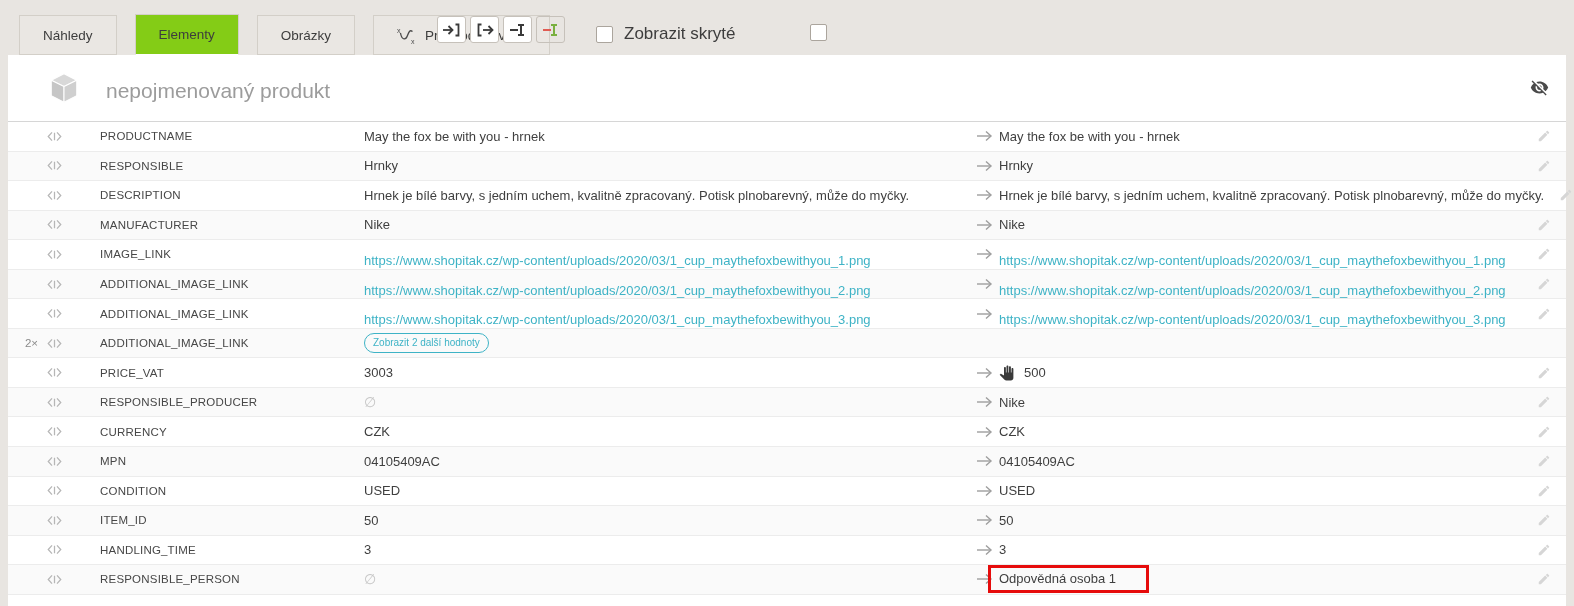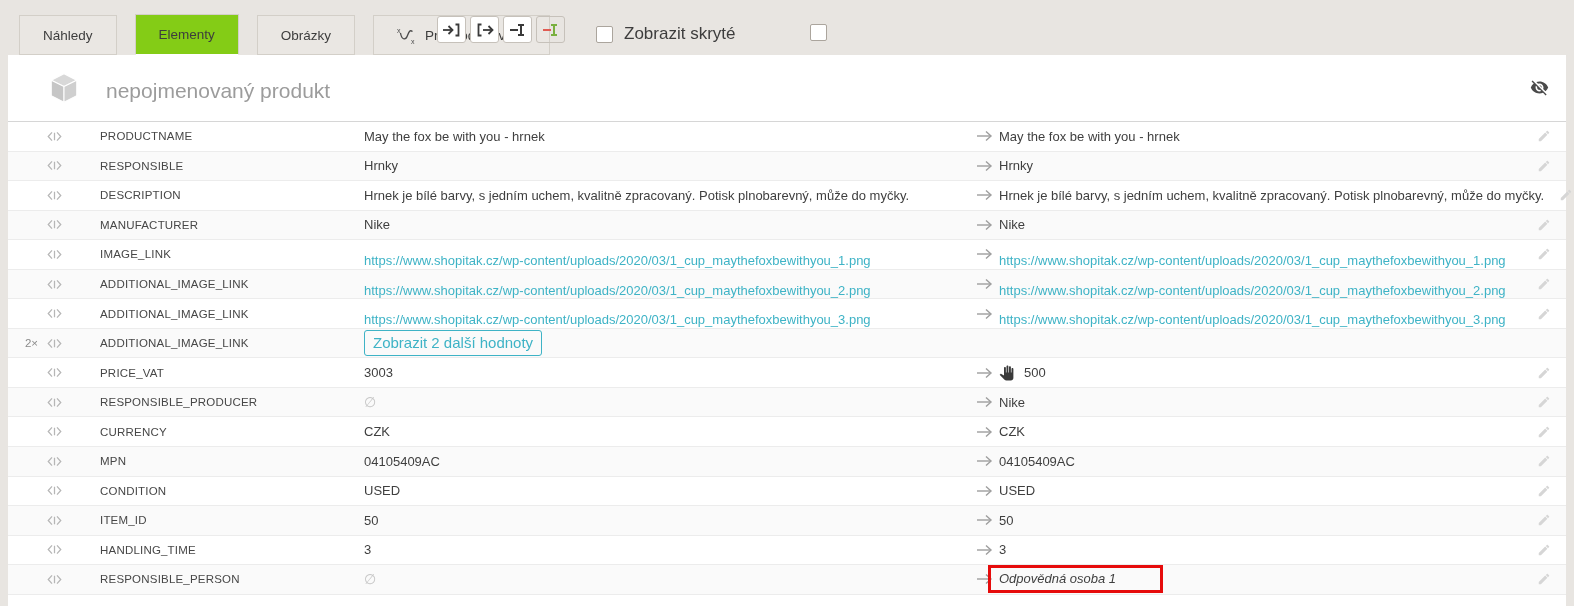--- a/index.html
+++ b/index.html
@@ -47,28 +47,27 @@
     width:256px;padding-left:8px;flex:none;font-size:11.5px;font-weight:normal;
     color:#474747;letter-spacing:.2px;white-space:nowrap;overflow:hidden;margin-left:26px;
   }
   .c-src{width:613px;padding-left:8px;box-sizing:border-box;flex:none;font-size:13px;color:#3f3f3f;white-space:nowrap;overflow:hidden;display:flex;align-items:center;}
   .c-arrow{width:30px;flex:none;display:flex;justify-content:center;align-items:center;}
   .c-tgt{flex:1;font-size:13px;color:#3f3f3f;display:flex;align-items:center;white-space:nowrap;}
   .c-edit{width:44px;flex:none;display:flex;justify-content:center;align-items:center;cursor:pointer;}
   .link{color:#3eb3c6;text-decoration:none;cursor:pointer;margin-top:12px;}
   .empty{color:#c6c6c6;font-size:14px;line-height:1;}
   .chip{
-    border:1px solid #3eb3c6;color:#3eb3c6;font-size:15px;
-    padding:3px 8px;border-radius:3px;cursor:pointer;line-height:1.2;
+    border:1px solid #3eb3c6;color:#3eb3c6;font-size:10px;
+    padding:3px 8px;border-radius:10px;cursor:pointer;line-height:1.2;
   }
   .hand{display:flex;margin-right:10px;}
   .highlight{
-    border:3px solid #e60b0b;padding:3px 44px 4px 8px;margin-left:-11px;
+    border:3px solid #e60b0b;padding:3px 30px 4px 8px;margin-left:-11px;
     display:inline-block;
-    font-style:italic;
   }
 </style>
 </head>
 <body>
 
 <div class="topbar">
   <div class="tabs">
     <div class="tab">
       <span>Náhledy</span>
     </div>

